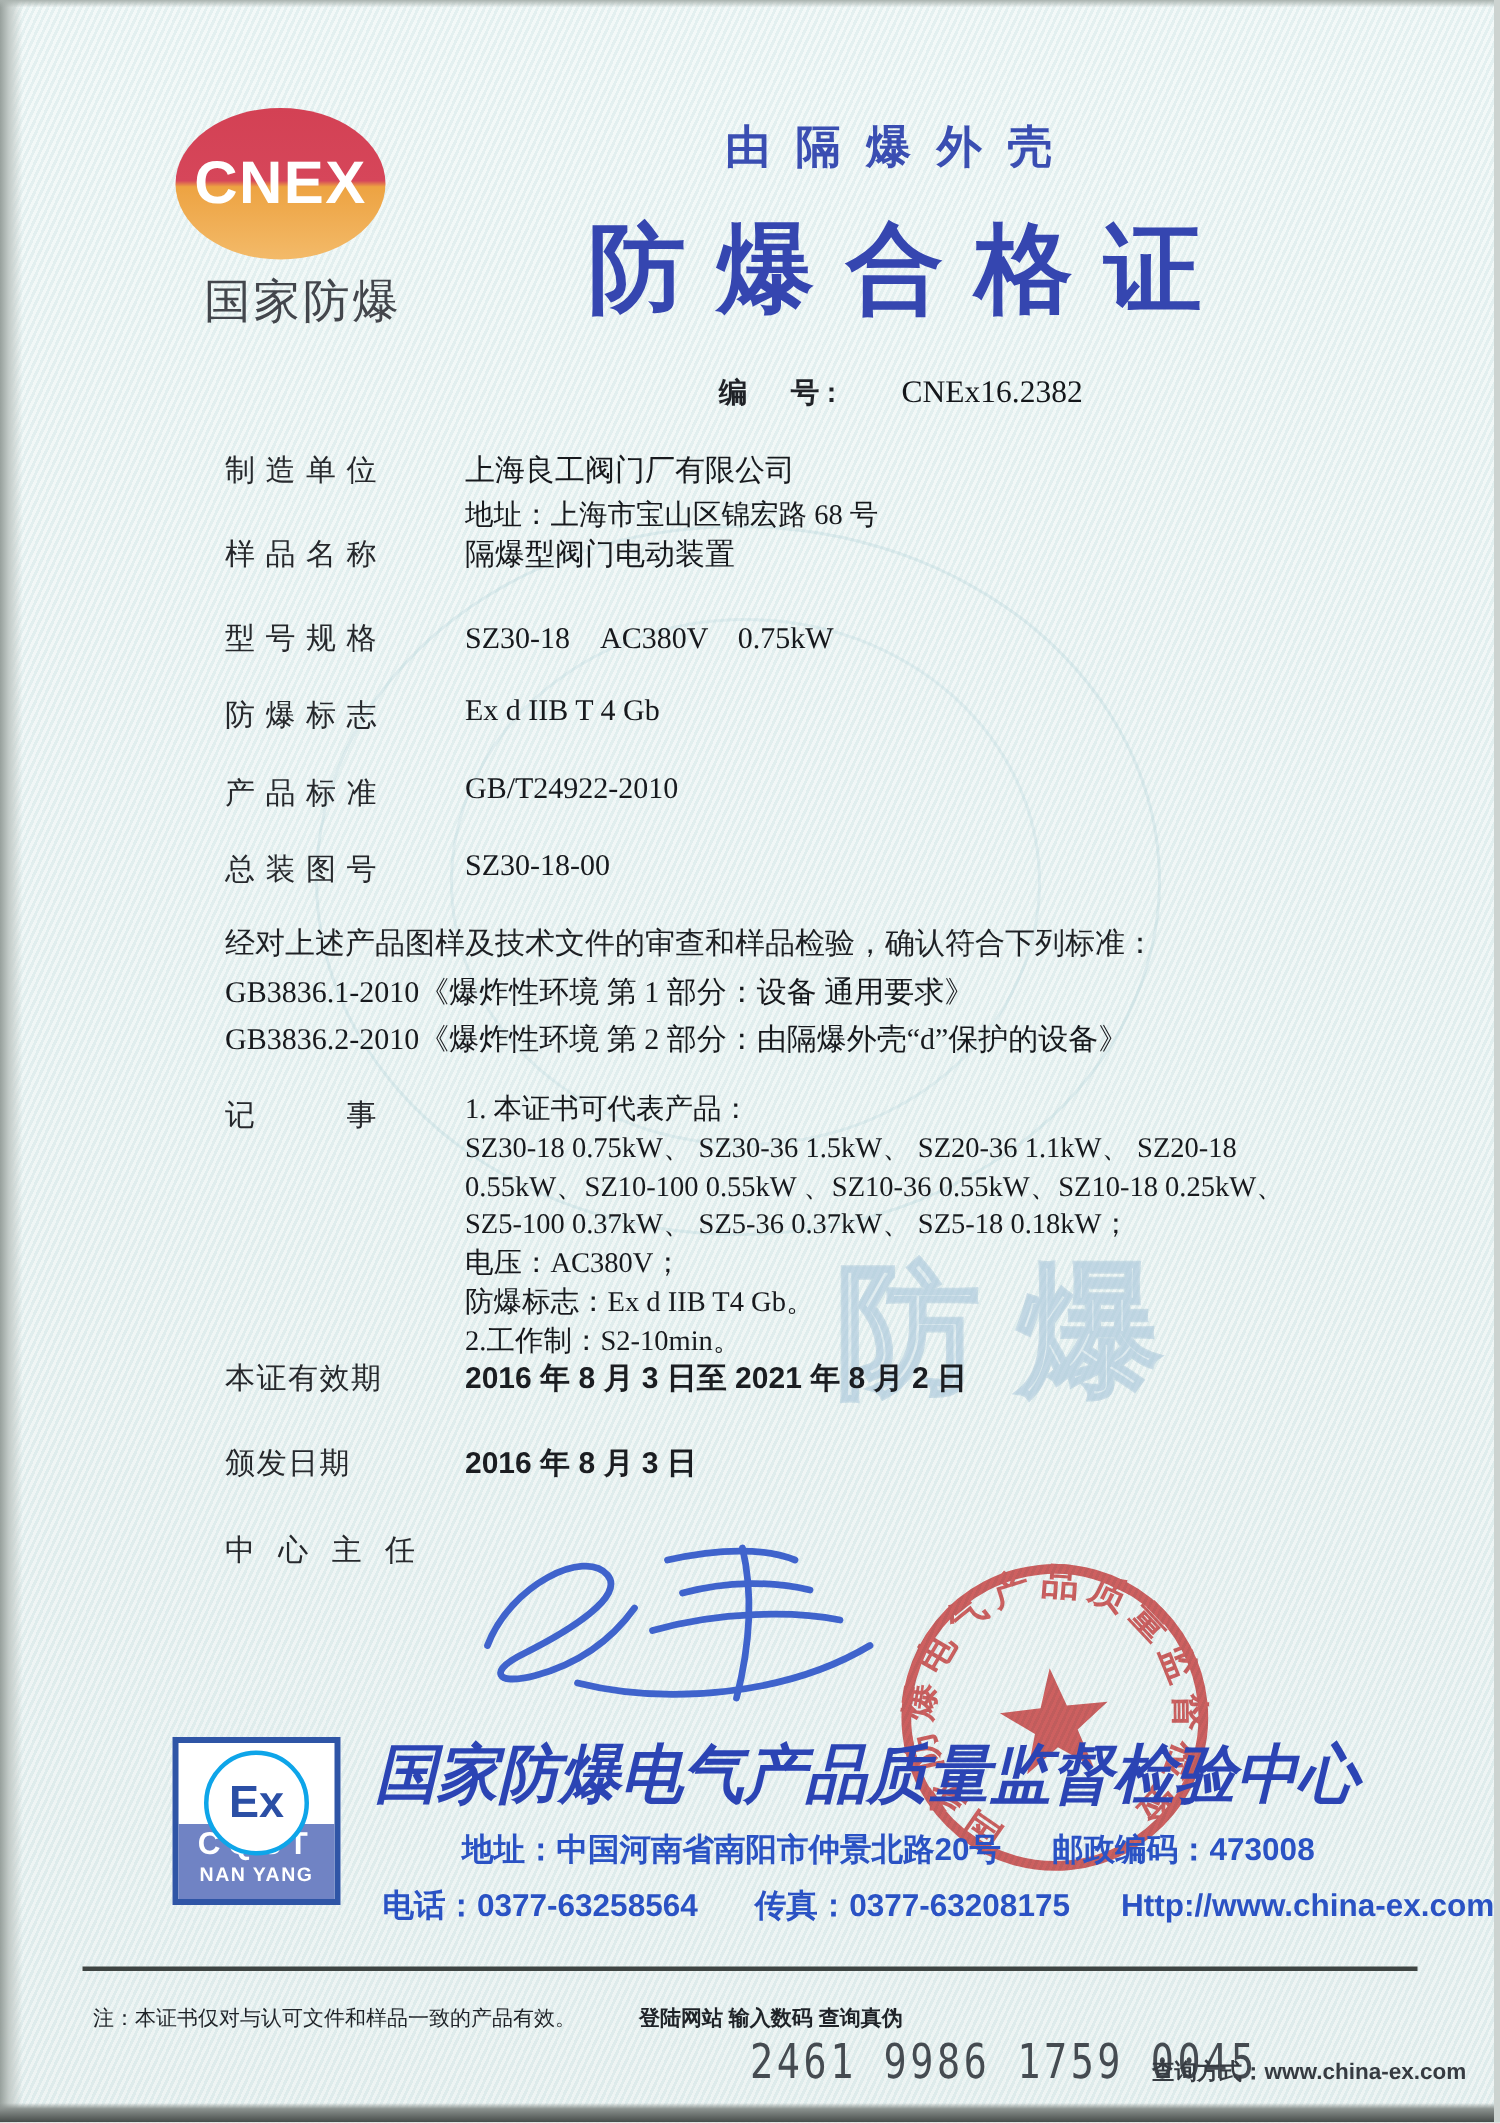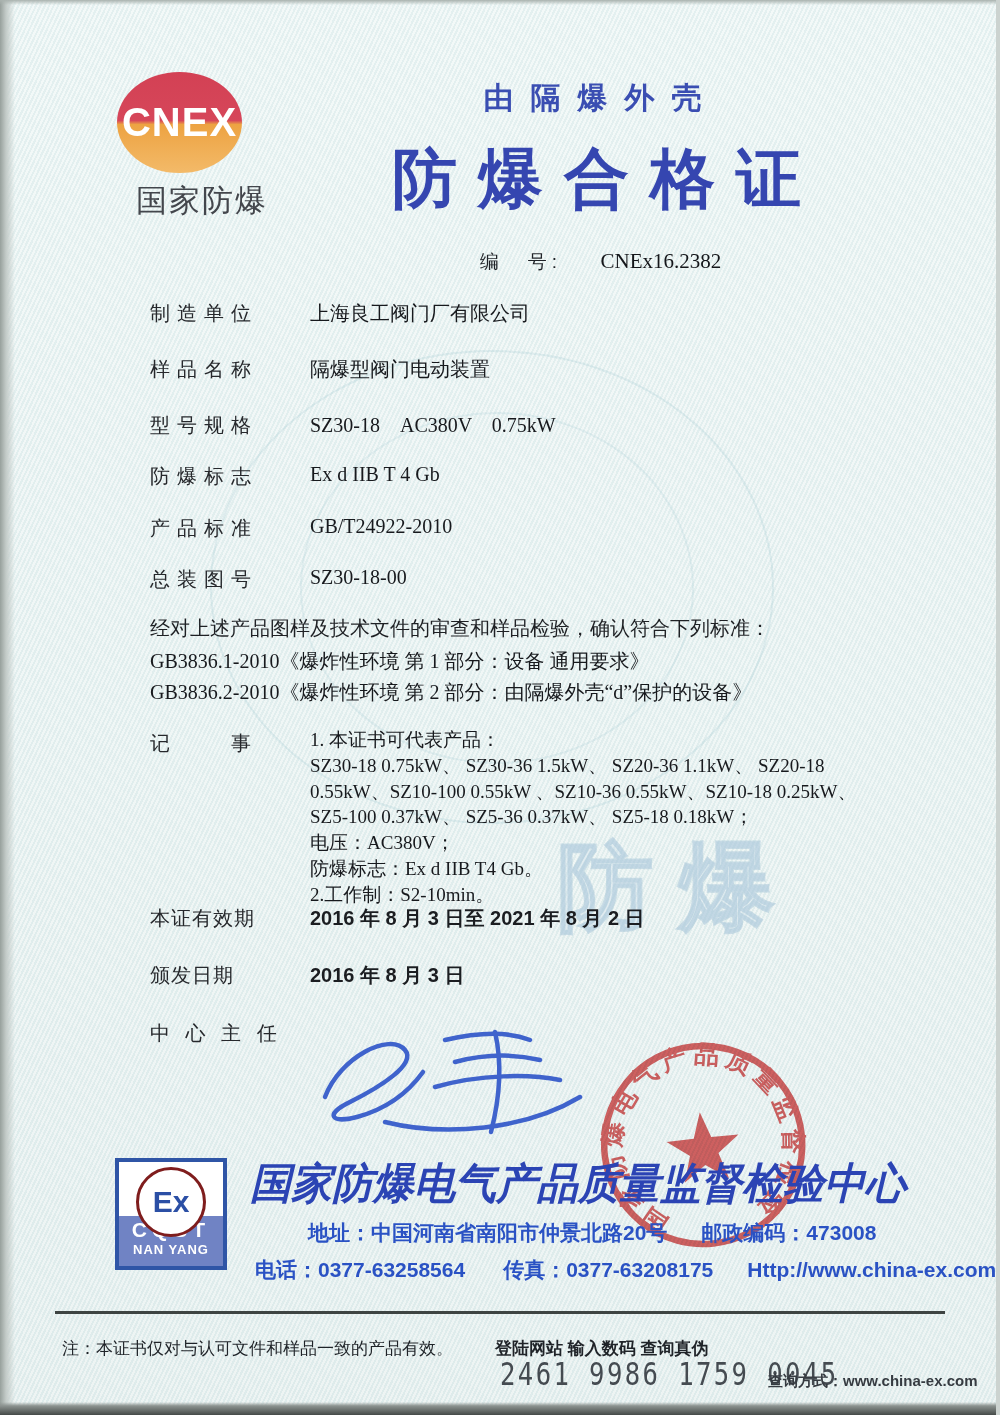--- a/index.html
+++ b/index.html
@@ -18,33 +18,33 @@
   .edge-right{position:absolute;right:0;top:0;width:4px;height:100%;background:#ccd3d0;}
 
   
   .g1{position:absolute;left:210px;top:350px;width:560px;height:470px;border:2px solid rgba(152,196,206,.22);border-radius:50%;}
   .g2{position:absolute;left:300px;top:412px;width:390px;height:348px;border:2px solid rgba(152,196,206,.18);border-radius:50%;}
   .watermark{position:absolute;left:528px;top:824px;font-size:96px;font-weight:bold;
     font-family:"Liberation Serif",serif;letter-spacing:26px;color:rgba(196,218,232,.34);
     -webkit-text-stroke:2px rgba(158,190,212,.45);white-space:nowrap;padding-left:29px;}
 
   
-  .cnex{position:absolute;left:117px;top:72px;width:125px;height:101px;border-radius:50%;
+  .cnex{position:absolute;left:117px;top:72px;width:140px;height:101px;border-radius:50%;
     background:linear-gradient(180deg,#d34154 0%,#d6465a 48%,#eda342 52%,#f3ba69 100%);
     display:flex;align-items:center;justify-content:center;}
   .cnex span{color:#fff;font-weight:bold;font-size:40px;letter-spacing:1px;}
   .cnex-cap{position:absolute;left:112px;top:180px;width:180px;text-align:center;
     font-size:31px;color:#43464c;letter-spacing:2px;}
 
   
   .hdr{position:absolute;left:320px;top:78px;width:545px;text-align:center;}
   .subtitle{font-size:30px;font-weight:bold;color:#3a4eb2;letter-spacing:17px;padding-left:17px;white-space:nowrap;}
   .title{margin-top:16px;font-size:65px;font-weight:bold;color:#3546b0;letter-spacing:21px;padding-left:29px;white-space:nowrap;}
   .certno{margin-top:26px;white-space:nowrap;}
-  .certno .lab{font-size:19px;font-weight:normal;color:#1f2227;letter-spacing:5px;margin-left:16px;}
+  .certno .lab{font-size:19px;font-weight:bold;color:#1f2227;letter-spacing:5px;margin-left:16px;}
   .certno .val{font-size:21px;font-family:"Liberation Serif",serif;color:#14161a;margin-left:34px;}
 
   
   .flabel{position:absolute;left:150px;font-size:20px;color:#26282c;font-weight:500;letter-spacing:7px;white-space:nowrap;}
   .fvalue{position:absolute;left:310px;font-size:20px;font-family:"Liberation Serif",serif;color:#17191d;white-space:nowrap;}
   .addr2{font-size:19px;}
   .stmt{position:absolute;left:150px;font-size:20px;color:#1e2024;font-weight:500;white-space:nowrap;}
   .stdline{position:absolute;left:150px;font-size:20px;font-family:"Liberation Serif",serif;color:#17191d;white-space:nowrap;}
 
   .remarks{position:absolute;left:310px;top:727px;width:508px;}
@@ -55,28 +55,28 @@
   .sig{position:absolute;left:295px;top:1002px;width:340px;height:135px;}
 
   
   .stamp{position:absolute;left:598px;top:1038px;width:210px;height:210px;opacity:.85;mix-blend-mode:multiply;transform:rotate(-6deg);}
 
   
   .exmarkbox{position:absolute;left:115px;top:1158px;width:112px;height:112px;border:4px solid #2f55a6;background:#fff;box-sizing:border-box;}
   .exband{position:absolute;left:0;right:0;bottom:0;height:50px;background:#7083c4;text-align:center;}
   .exband .cqst{display:block;color:#fff;font-size:21px;font-weight:bold;letter-spacing:5px;margin-top:2px;}
   .exband .ny{display:block;color:#fff;font-size:13px;font-weight:bold;letter-spacing:1px;}
-  .excircle{position:absolute;left:50%;top:5px;transform:translateX(-50%);width:64px;height:64px;border:3px solid #7f1d1d;
+  .excircle{position:absolute;left:50%;top:5px;transform:translateX(-50%);width:64px;height:64px;border:3px solid #0ea5e9;
     border-radius:50%;background:#fff;display:flex;align-items:center;justify-content:center;z-index:2;}
   .excircle span{color:#2b4fa5;font-size:30px;font-weight:bold;}
   .institute{position:absolute;left:250px;top:1156px;width:680px;font-size:41px;font-weight:bold;font-style:italic;
     font-family:"Liberation Serif",serif;color:#2b44b4;white-space:nowrap;transform:scaleY(1.04);}
   .blueline{position:absolute;font-size:21px;font-weight:bold;color:#2a52c4;white-space:nowrap;}
   .divider{position:absolute;left:55px;top:1311px;width:890px;height:3px;background:#3e4442;}
-  .note{position:absolute;left:62px;top:1337px;font-size:17px;color:#1f2328;white-space:nowrap;}
+  .note{position:absolute;left:62px;top:1337px;font-size:14px;color:#1f2328;white-space:nowrap;}
   .note .hint{margin-left:42px;font-weight:600;}
   .code{position:absolute;left:500px;top:1355px;font-family:"DejaVu Sans Mono",monospace;font-size:32px;color:#454b51;
     letter-spacing:3px;transform:scaleX(.8);transform-origin:left top;white-space:nowrap;}
   .query{position:absolute;left:768px;top:1372px;font-size:15px;font-weight:600;color:#363b41;white-space:nowrap;}
 </style>
 </head>
 <body>
 
 <div class="page">
 
@@ -93,20 +93,21 @@
     <div class="subtitle">由隔爆外壳</div>
     <div class="title">防爆合格证</div>
     <div class="certno">
       <span class="lab">编　号:</span>
       <span class="val">CNEx16.2382</span>
     </div>
   </div>
 
   <div class="flabel" style="top:300px">制造单位</div>
   <div class="fvalue" style="top:300px">上海良工阀门厂有限公司</div>
+  <div class="fvalue addr2" style="top:330px">地址：上海市宝山区锦宏路 68 号</div>
 
   <div class="flabel" style="top:356px">样品名称</div>
   <div class="fvalue" style="top:356px">隔爆型阀门电动装置</div>
 
   <div class="flabel" style="top:412px">型号规格</div>
   <div class="fvalue" style="top:412px">SZ30-18　AC380V　0.75kW</div>
 
   <div class="flabel" style="top:463px">防爆标志</div>
   <div class="fvalue" style="top:463px">Ex d IIB T 4 Gb</div>
 

